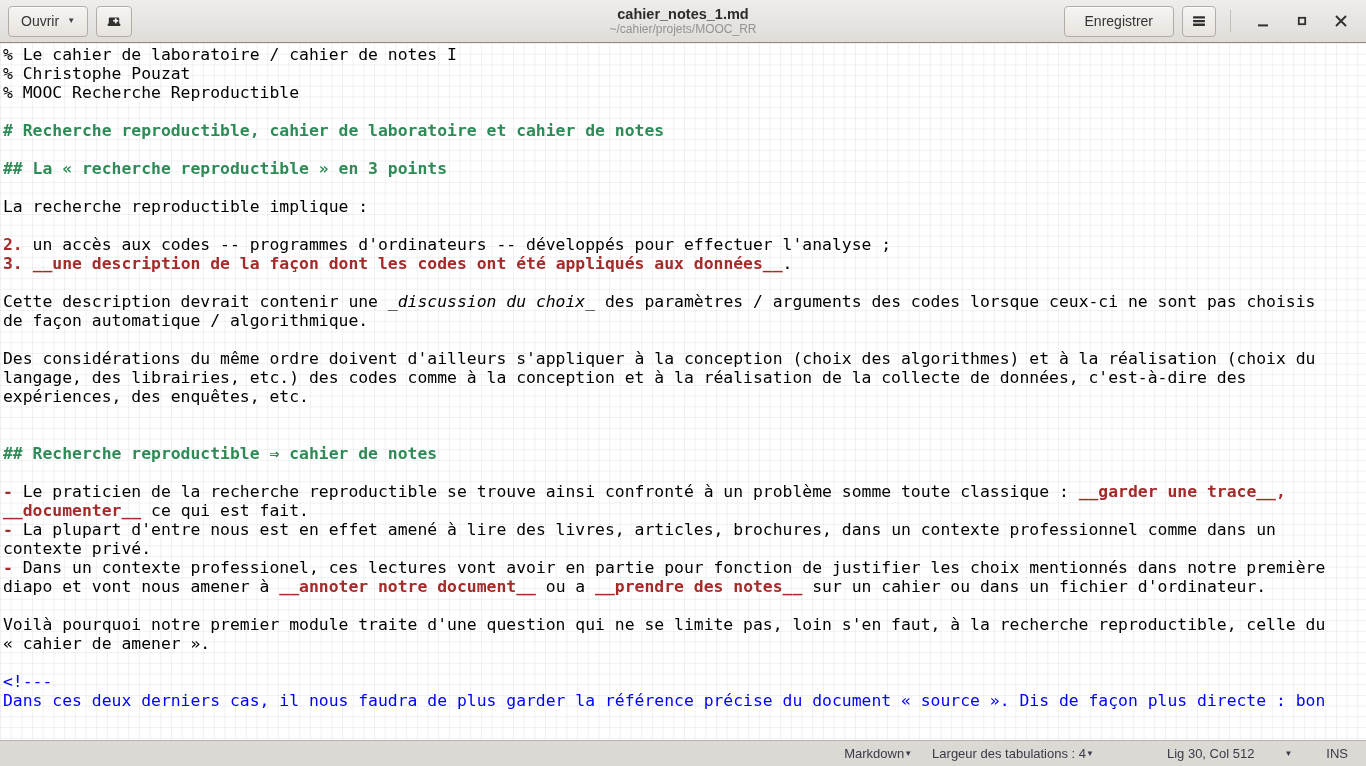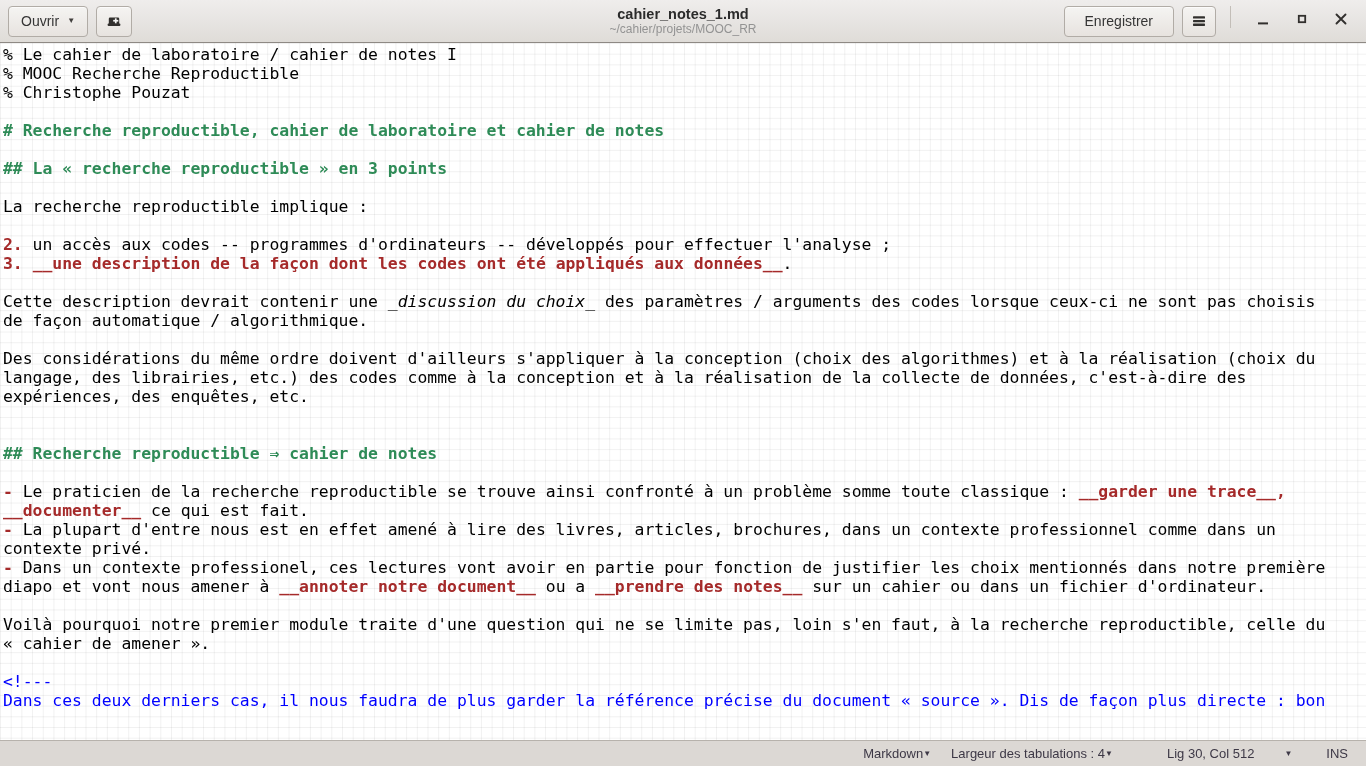--- a/index.html
+++ b/index.html
@@ -13,21 +13,21 @@
 
   
   .headerbar {
     flex: 0 0 43px; height: 43px;
     background: linear-gradient(#efedec, #dfdcd8);
     border-bottom: 1px solid #8e8984;
     display: flex; align-items: center;
     padding: 0 12px 0 8px;
     position: relative;
   }
-  .hb-left, .hb-right { display: flex; }
+  .hb-left, .hb-right { display: flex; align-items: center; }
   .hb-right { margin-left: auto; }
   .btn {
     display: inline-flex; align-items: center; justify-content: center;
     height: 31px; border: 1px solid #b1aca6; border-radius: 4px;
     background: linear-gradient(#f5f4f2, #e7e3df);
     box-shadow: inset 0 1px rgba(255,255,255,0.65);
     color: #353535; font-size: 14px; cursor: default;
   }
   .open-btn { padding: 0 12px; gap: 8px; }
   .dd-arrow { font-size: 8px; color: #413f3d; line-height: 1; }
@@ -70,21 +70,21 @@
   
   .statusbar {
     flex: 0 0 26px; height: 26px;
     background: #dcd8d4; border-top: 1px solid #b7b2ac;
     display: flex; align-items: center; justify-content: flex-end;
     font-size: 13px; color: #3d3846; padding: 0 16px;
   }
   .sb-item { display: flex; align-items: center; gap: 0; cursor: default; }
   .sb-arrow { font-size: 8px; color: #3d3846; line-height: 1; }
   .sb-lang { margin-right: 20px; }
-  .sb-tab { margin-right: 54px; justify-content: center; }
+  .sb-tab { margin-right: 73px; justify-content: center; }
   .sb-pos { margin-right: 34px; gap: 30px; }
   .sb-ins { margin-right: 2px; }
 
   svg { display: block; }
 </style>
 </head>
 <body>
 
 <div class="window">
 
@@ -143,22 +143,22 @@
             <path d="M3.5 3.5 L12.5 12.5 M12.5 3.5 L3.5 12.5" stroke="#32302e" stroke-width="1.9" stroke-linecap="round"></path>
           </svg>
         </span>
       </div>
     </div>
   </header>
 
   <main class="editor">
     <div>
         <div class="line"><span class="s-n">% Le cahier de laboratoire / cahier de notes I</span></div>
+        <div class="line"><span class="s-n">% Christophe Pouzat</span></div>
         <div class="line"><span class="s-n">% MOOC Recherche Reproductible</span></div>
-        <div class="line"><span class="s-n">% Christophe Pouzat</span></div>
         <div class="line"></div>
         <div class="line"><span class="s-h"># Recherche reproductible, cahier de laboratoire et cahier de notes</span></div>
         <div class="line"></div>
         <div class="line"><span class="s-h">## La « recherche reproductible » en 3 points</span></div>
         <div class="line"></div>
         <div class="line"><span class="s-n">La recherche reproductible implique :</span></div>
         <div class="line"></div>
         <div class="line"><span class="s-r">2.</span><span class="s-n"> un accès aux codes -- programmes d'ordinateurs -- développés pour effectuer l'analyse ;</span></div>
         <div class="line"><span class="s-r">3.</span><span class="s-n"> </span><span class="s-r">__une description de la façon dont les codes ont été appliqués aux données__</span><span class="s-n">.</span></div>
         <div class="line"></div>

